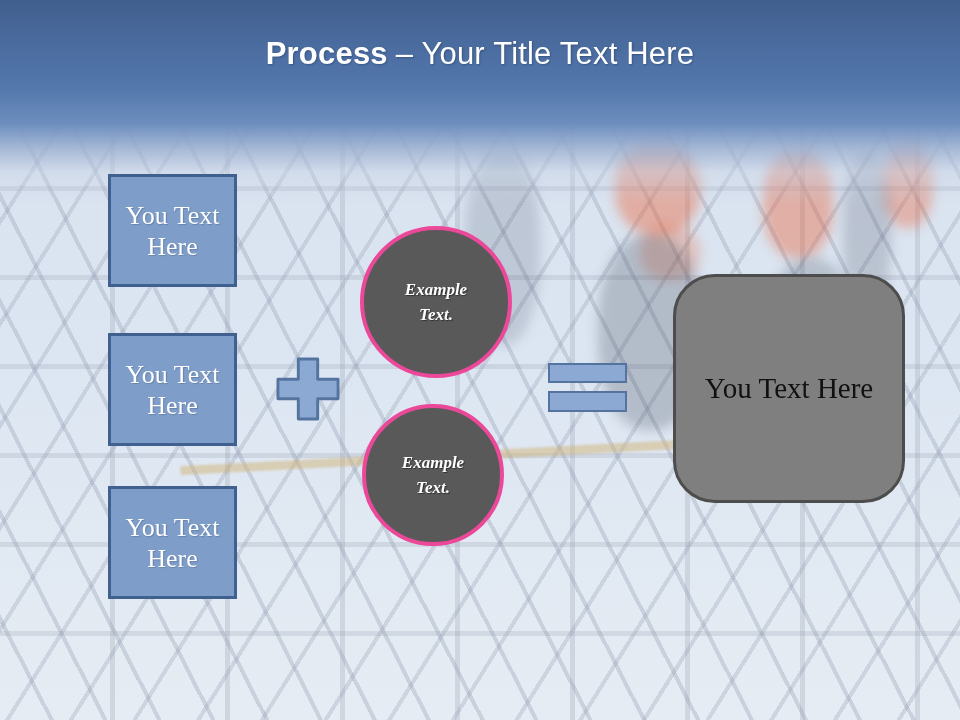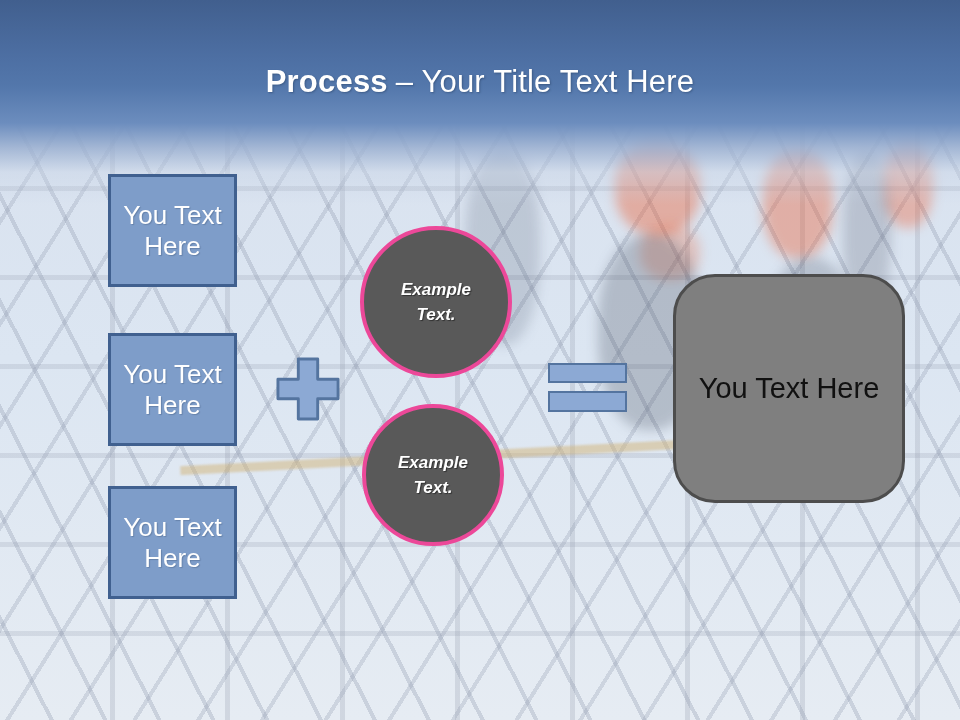--- a/index.html
+++ b/index.html
@@ -18,29 +18,29 @@
   .beam-tan{position:absolute;left:180px;top:334px;width:540px;height:9px;
     background:rgba(210,180,120,.5);transform:rotate(-3deg);filter:blur(1px);}
 
   
   .header-grad{position:absolute;left:0;top:0;width:960px;height:205px;z-index:2;
     background:linear-gradient(180deg,
       #415f8e 0%, #4d6fa3 28%, #5377ab 42%, #6c8dbe 60%,
       rgba(154,175,208,.85) 72%, rgba(200,212,230,.45) 84%, rgba(221,229,240,0) 100%);}
 
   
-  .title{position:absolute;left:0;top:64px;width:960px;z-index:3;text-align:center;
+  .title{position:absolute;left:0;top:36px;width:960px;z-index:3;text-align:center;
     color:#ffffff;font-size:31px;letter-spacing:.2px;
     text-shadow:1px 1px 2px rgba(20,40,70,.35);}
   .title .t-bold{font-weight:bold;}
   .title .t-rest{font-weight:normal;margin-left:8px;}
 
   
   .shape{position:absolute;z-index:4;box-sizing:border-box;display:flex;
-         align-items:center;justify-content:center;text-align:center;}
+         align-items:center;justify-content:center;text-align:center;font-family:Liberation Serif, serif;}
   .sq{left:108px;width:129px;height:113px;background:#7e9dc9;border:3px solid #40608f;
       color:#ffffff;font-size:26px;line-height:31px;padding:4px;
       text-shadow:1px 1px 1px rgba(30,50,80,.25);}
   .sq1{top:174px;} .sq2{top:333px;} .sq3{top:486px;}
   .sq .wrap{width:110px;}
 
   .plus-svg{position:absolute;left:276px;top:357px;z-index:4;}
 
   .eq-bar{position:absolute;left:548px;width:79px;z-index:4;box-sizing:border-box;
       background:#8ca9d4;border:2px solid #54749f;}

